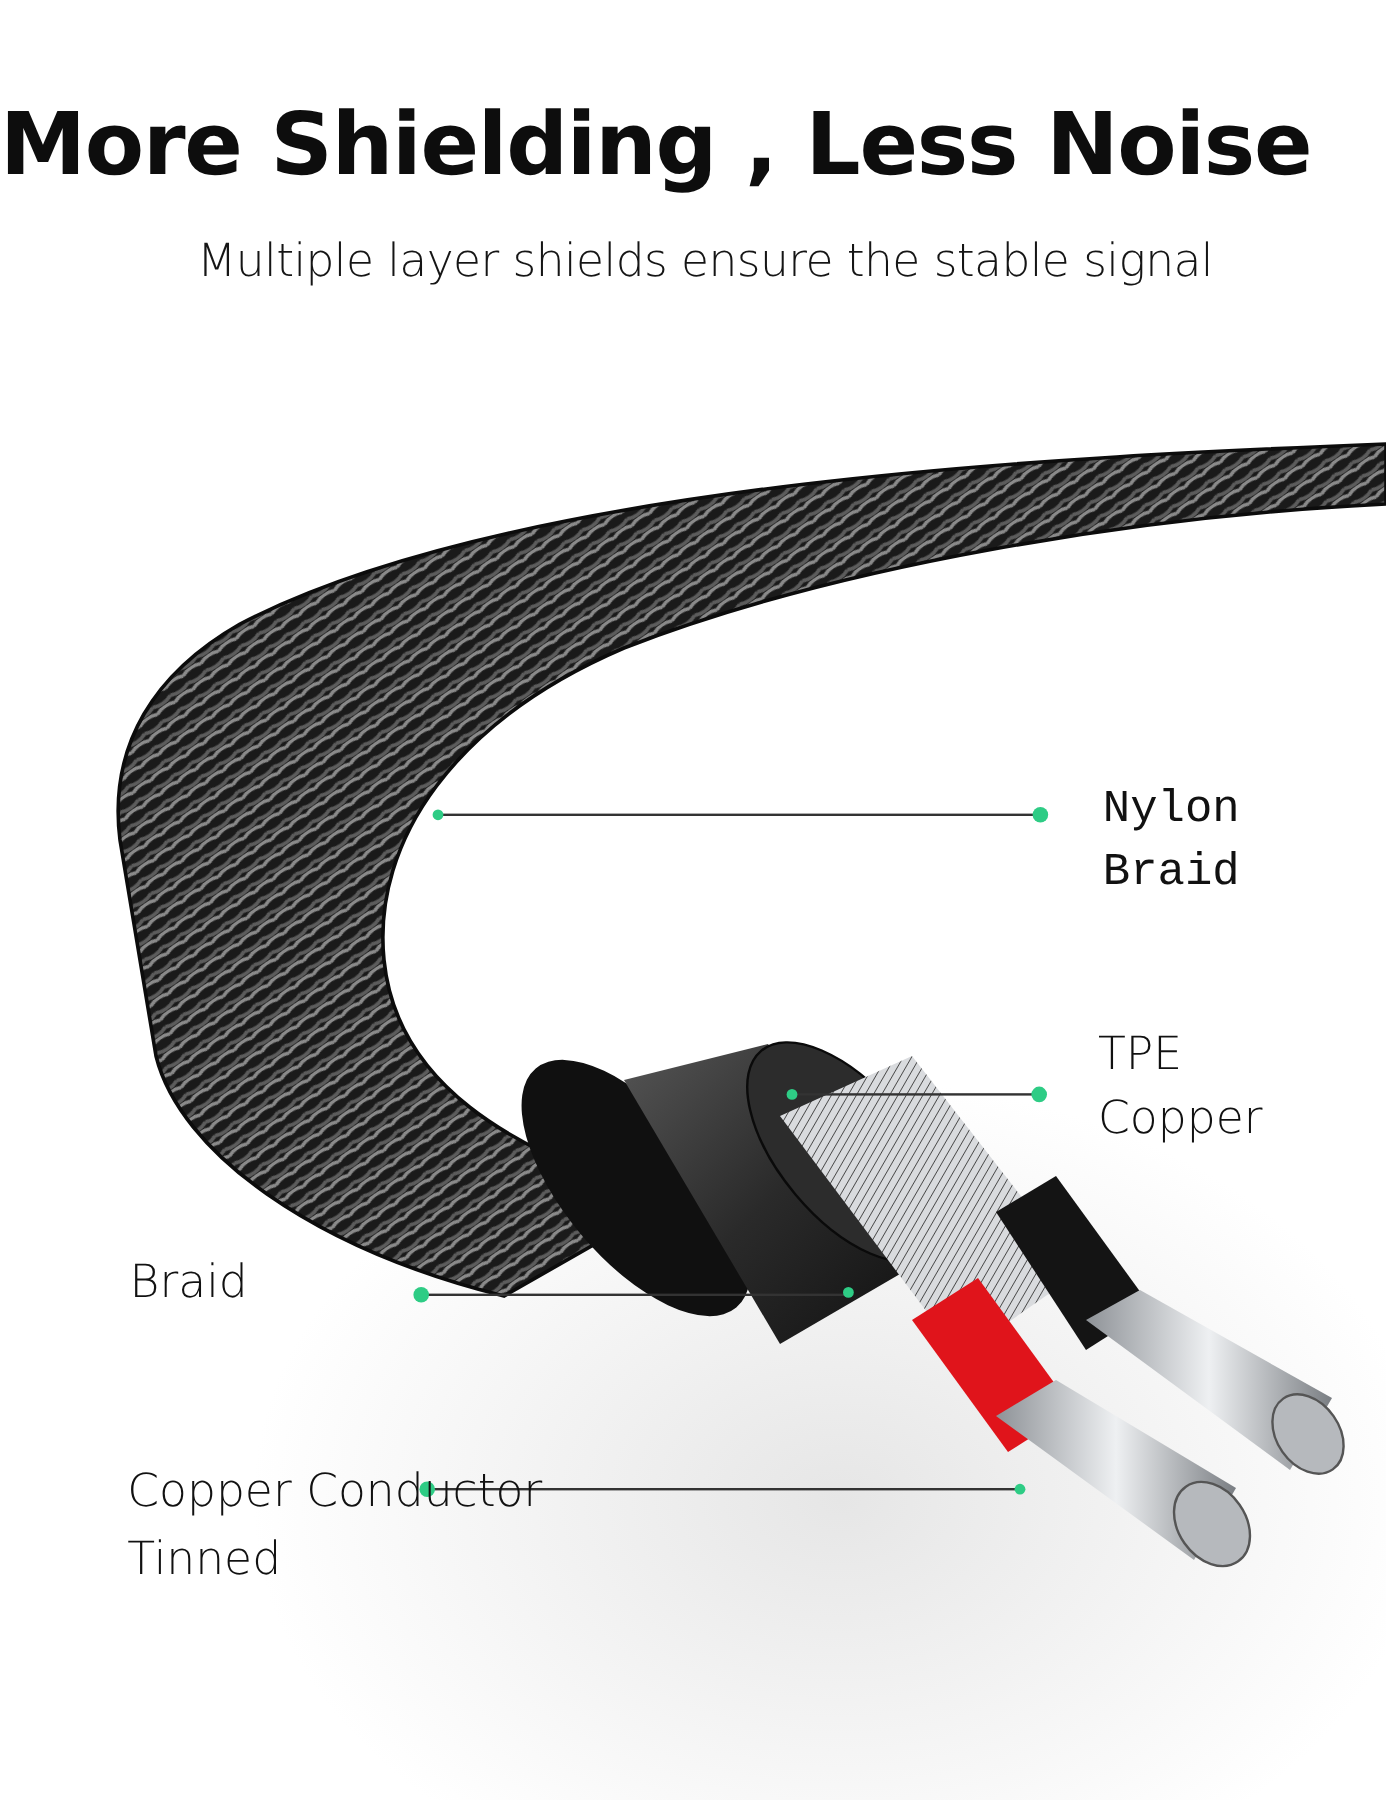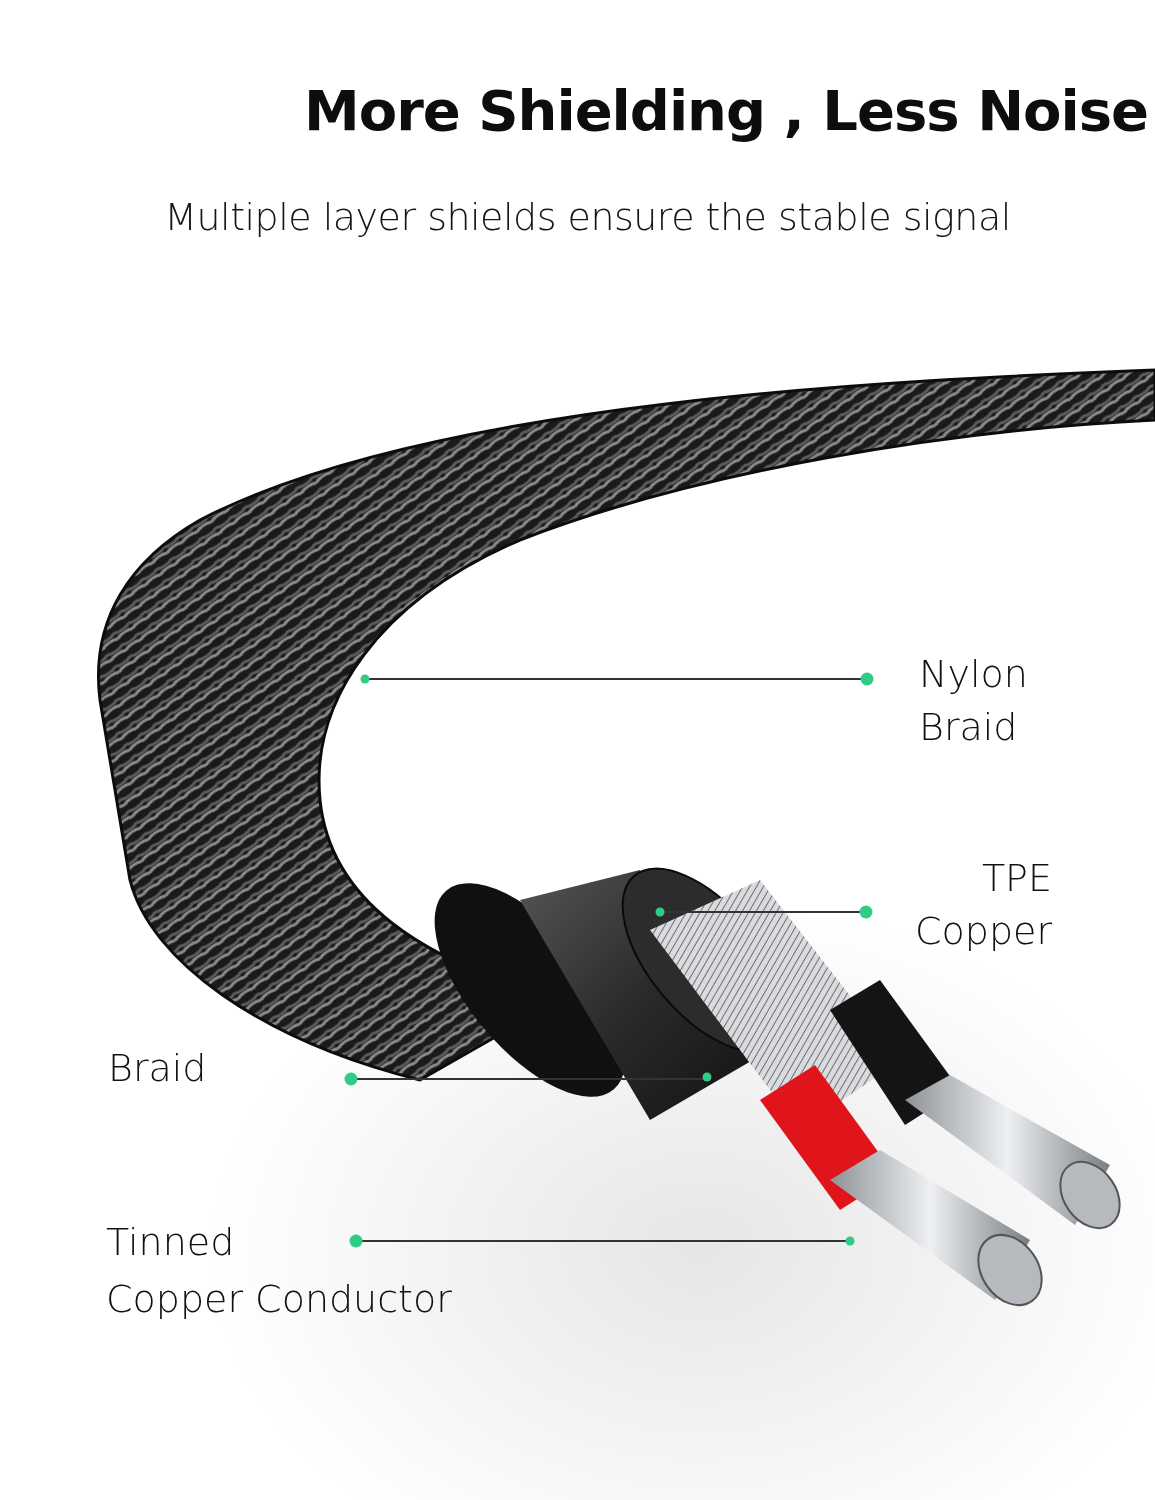--- a/index.html
+++ b/index.html
@@ -7,22 +7,22 @@
     width: 1155px; height: 1500px; position: relative; overflow: hidden;
     background: #ffffff;
     font-family: "Liberation Sans", "DejaVu Sans", sans-serif;
     color: #111;
   }
   .bg-shade {
     position: absolute; inset: 0;
     background: radial-gradient(ellipse 700px 500px at 700px 1250px, #e6e6e6 0%, rgba(255,255,255,0) 70%);
   }
   .title {
-    position: absolute; left: 0; width: 1148px; top: 78px; text-align: right;
-    font-family: "DejaVu Sans", sans-serif; font-weight: bold; font-size: 56px;
+    position: absolute; left: 0; width: 1148px; top: 78px; text-align: left;
+    font-family: "DejaVu Sans", sans-serif; font-weight: bold; font-size: 72px;
     letter-spacing: -1px; color: #0d0d0d;
   }
   .subtitle {
     position: absolute; left: 0; width: 1175px; top: 195px; text-align: center;
     font-family: "DejaVu Sans", sans-serif; font-size: 38px; color: #151515;
     font-weight: 300; letter-spacing: -0.5px;
   }
   svg.cable { position: absolute; left: 0; top: 0; }
   .label {
     position: absolute; font-family: "DejaVu Sans", sans-serif; font-size: 38px;
@@ -83,39 +83,39 @@
 
   <path d="M905 1100 L 950 1075 L 1110 1165 L 1075 1225 Z" fill="url(#wireGrad)"></path>
   <ellipse cx="1090" cy="1195" rx="26" ry="36" transform="rotate(-35 1090 1195)" fill="#b6b9bd" stroke="#555" stroke-width="2"></ellipse>
   <path d="M830 1180 L 880 1150 L 1030 1240 L 995 1300 Z" fill="url(#wireGrad)"></path>
   <ellipse cx="1010" cy="1270" rx="28" ry="38" transform="rotate(-35 1010 1270)" fill="#b6b9bd" stroke="#555" stroke-width="2"></ellipse>
 </svg>
 
 <div class="line" style="left:365px; top:678px; width:502px;"></div>
 <div class="dot small" style="left:365px; top:679px;"></div>
 <div class="dot" style="left:867px; top:679px;"></div>
-<div class="label" style="left:919px; top:648px;">
+<div class="label" style="left:919px; top:648px;font-family:Liberation Mono, monospace;">
   <div>Nylon</div>
   <div>Braid</div>
 </div>
 
 <div class="line" style="left:660px; top:911px; width:206px;"></div>
 <div class="dot small" style="left:660px; top:912px;"></div>
 <div class="dot" style="left:866px; top:912px;"></div>
-<div class="label" style="left:915px; top:852px;text-align:right;">
+<div class="label" style="left:915px; top:852px;">
   <div>TPE</div>
   <div>Copper</div>
 </div>
 
 <div class="line" style="left:351px; top:1078px; width:356px;"></div>
 <div class="dot" style="left:351px; top:1079px;"></div>
 <div class="dot small" style="left:707px; top:1077px;"></div>
 <div class="label" style="left:105px; top:1042px;">
   <div style="padding-left:3px;">Braid</div>
 </div>
 
 <div class="line" style="left:356px; top:1240px; width:494px;"></div>
 <div class="dot" style="left:356px; top:1241px;"></div>
 <div class="dot small" style="left:850px; top:1241px;"></div>
 <div class="label" style="left:106px; top:1214px; line-height:57px;">
+  <div>Copper Conductor</div>
   <div>Tinned</div>
-  <div>Copper Conductor</div>
 </div>
 
 </body></html>

